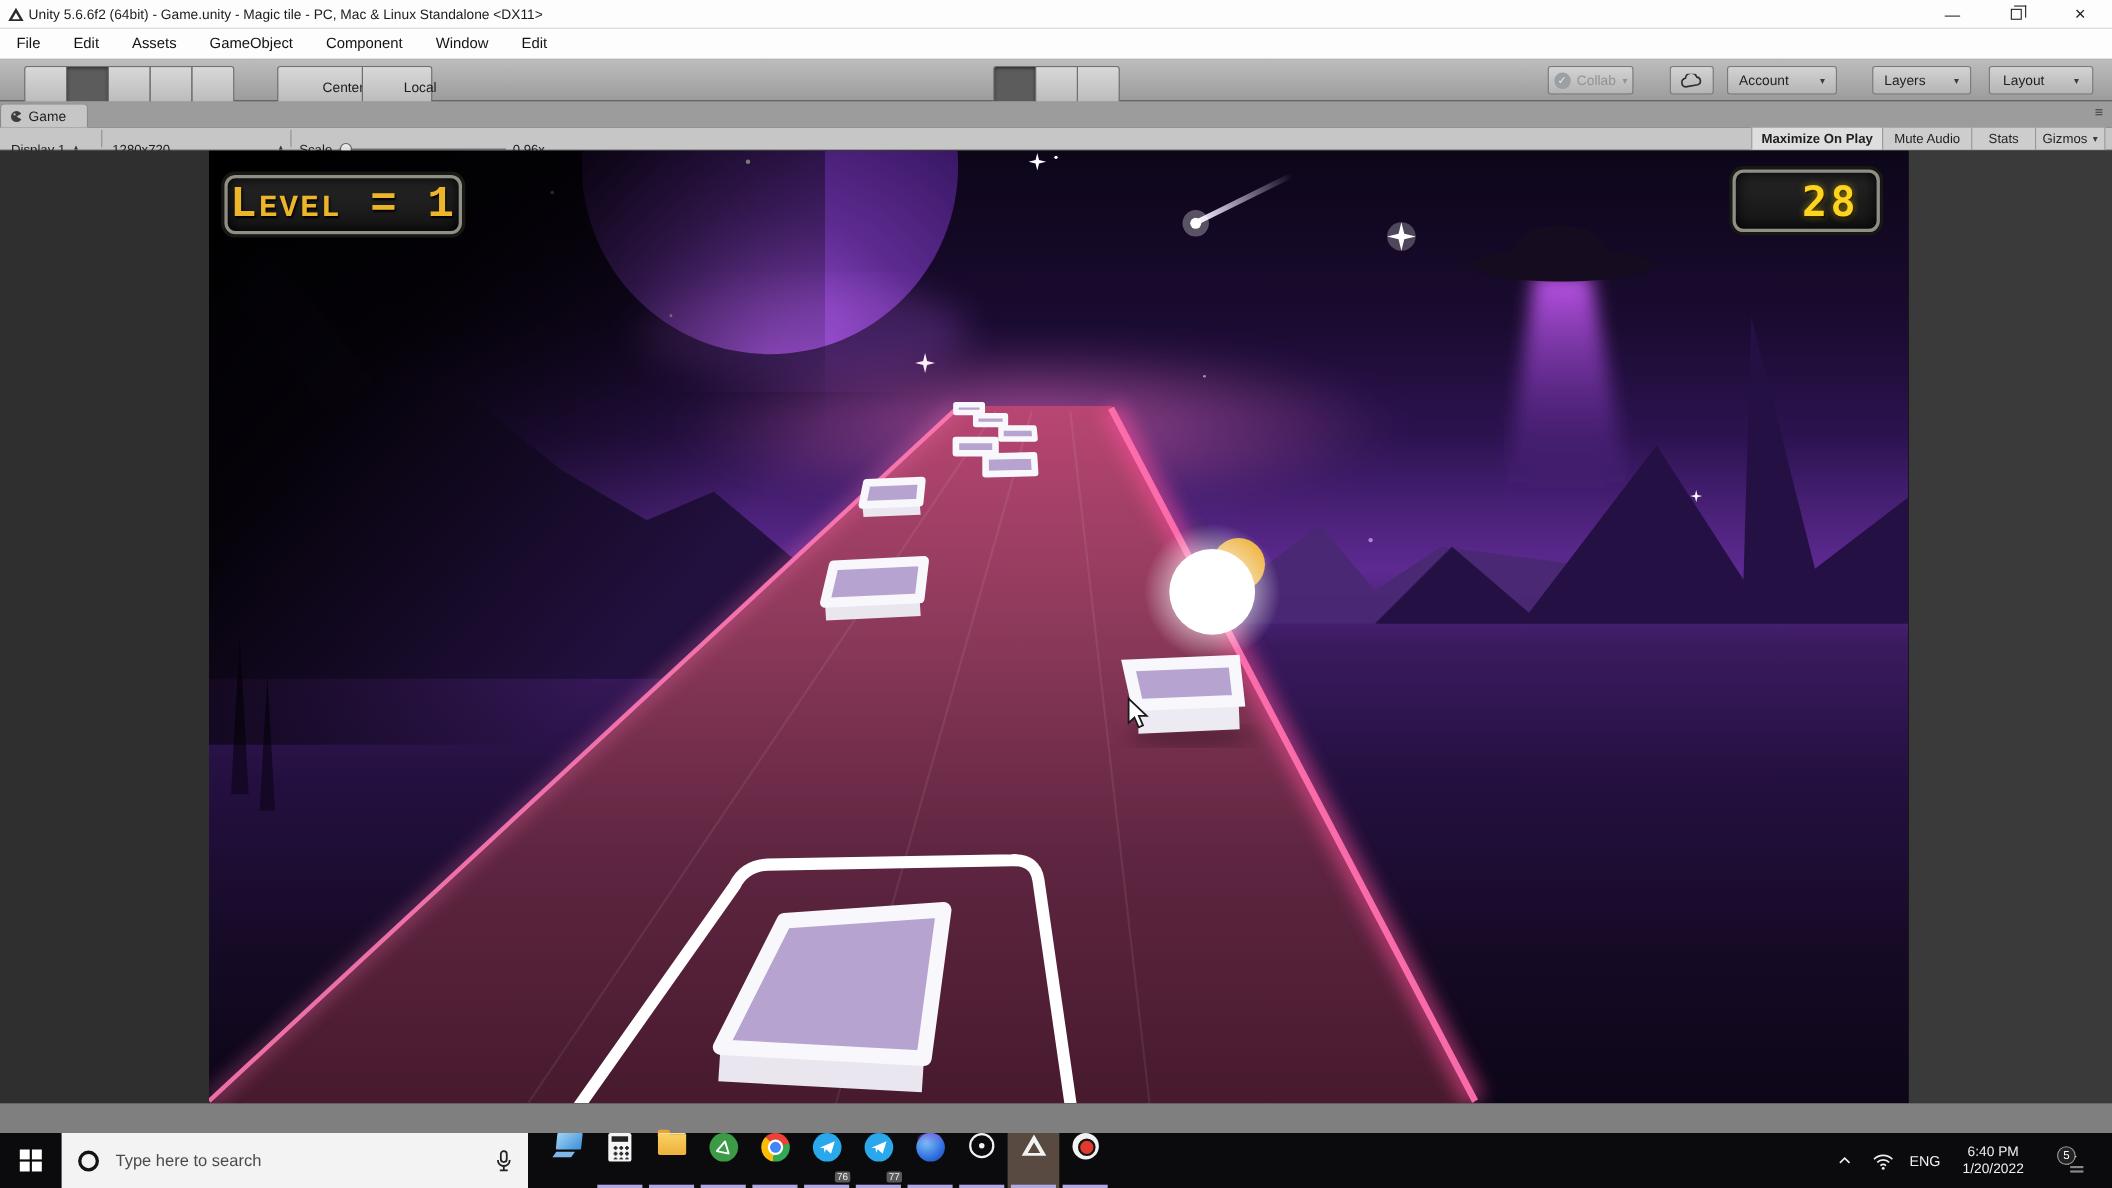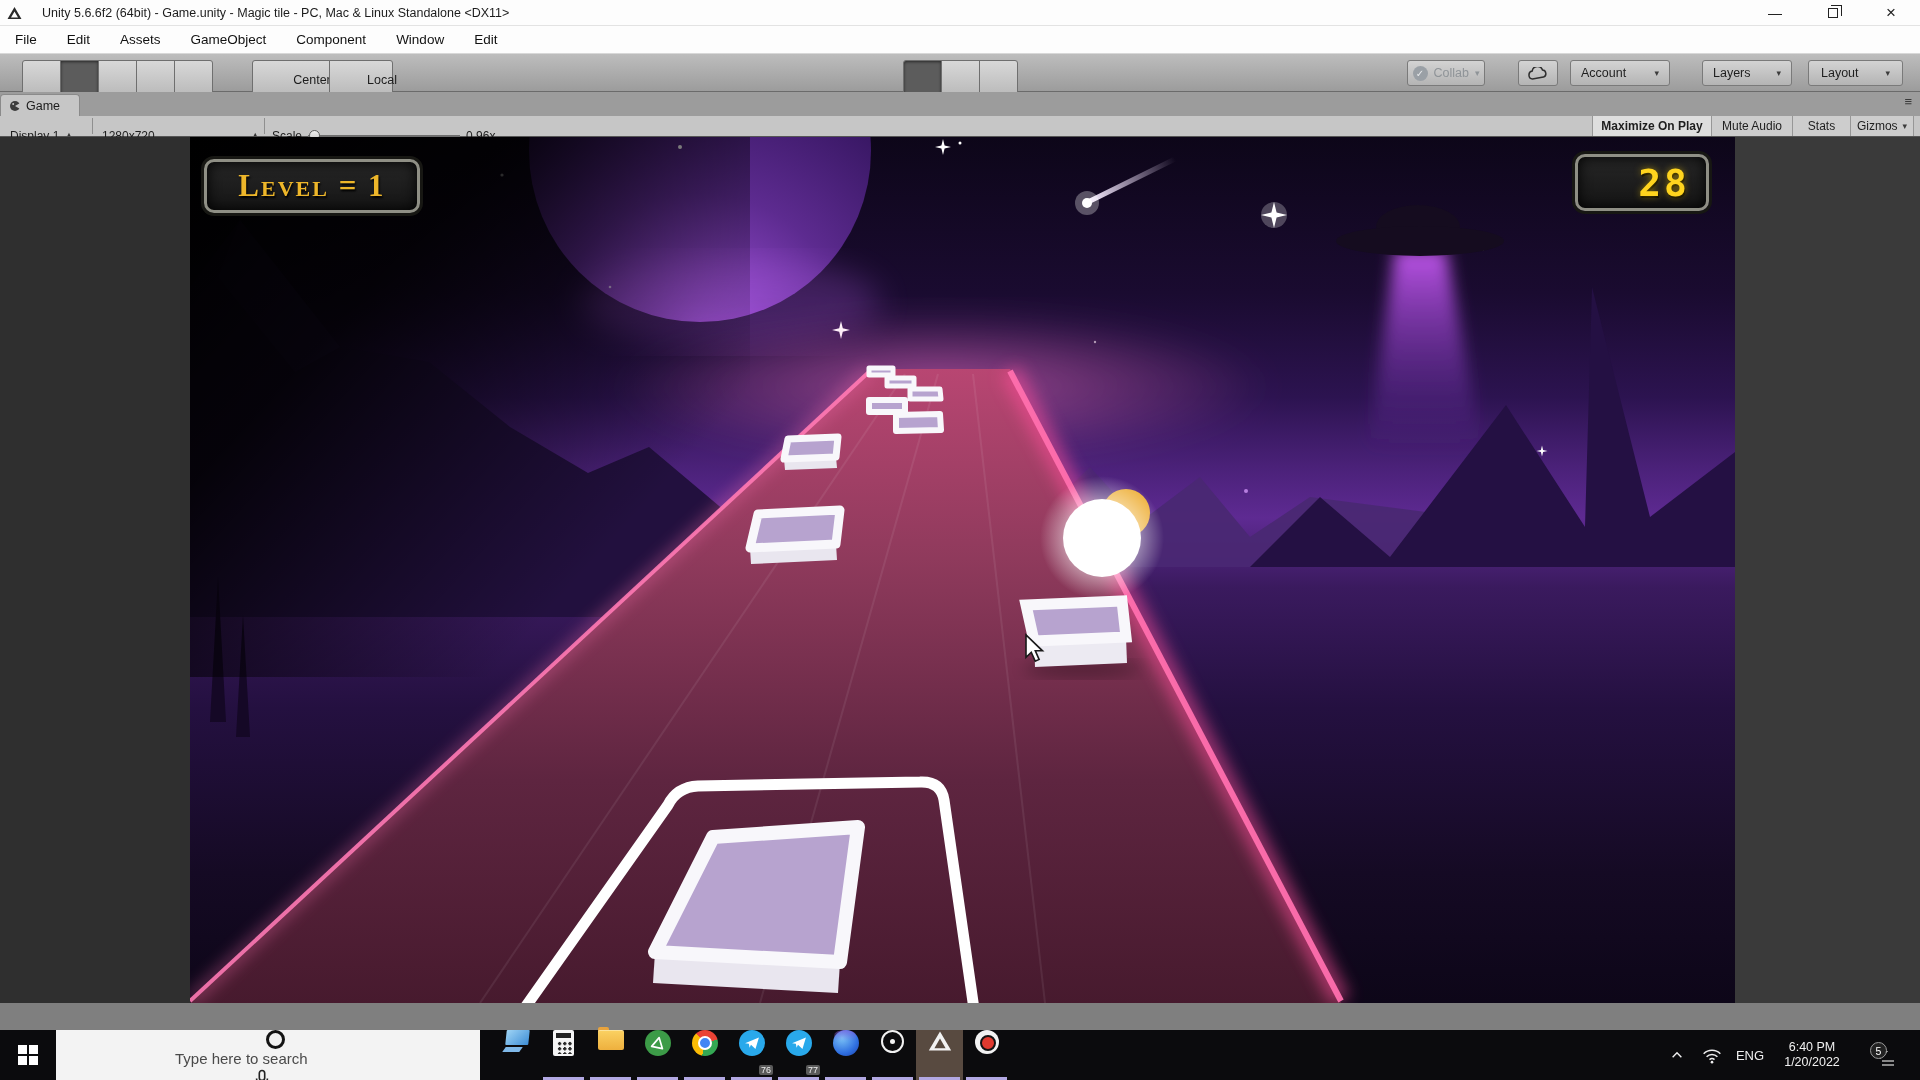--- a/index.html
+++ b/index.html
@@ -4,21 +4,21 @@
 <style>
   html,body{margin:0;padding:0;background:#000;}
   *{box-sizing:border-box;}
   .screen{position:relative;width:1920px;height:1080px;overflow:hidden;
     font-family:"Liberation Sans",sans-serif;-webkit-font-smoothing:antialiased;background:#2f2f2f;}
 
   
   .titlebar{position:absolute;left:0;top:0;width:1920px;height:26px;background:#fdfdfd;
     display:flex;align-items:center;border-bottom:1px solid #e3e3e3;}
   .titlebar .appicon{margin-left:7px;display:flex;}
-  .titlebar .title{margin-left:20px;font-size:12.5px;color:#1c1c1c;}
+  .titlebar .title{margin-left:4px;font-size:12.5px;color:#1c1c1c;}
   .wincontrols{position:absolute;right:0;top:0;height:26px;display:flex;}
   .winbtn{width:58px;height:26px;display:flex;align-items:center;justify-content:center;
     color:#222;font-size:14px;}
   .restore-box{width:10px;height:10px;border:1.3px solid #222;position:relative;background:#fdfdfd;}
   .restore-box:before{content:"";position:absolute;left:2px;top:-4px;width:10px;height:10px;
     border:1.3px solid #222;border-bottom:none;border-left:none;}
 
   
   .menubar{position:absolute;left:0;top:26px;width:1920px;height:28px;background:#fdfdfd;
     display:flex;align-items:center;border-bottom:1px solid #d8d8d8;}
@@ -68,37 +68,37 @@
   
   .gamewrap{position:absolute;left:0;top:137px;width:1920px;height:866px;background:#2f2f2f;}
   .side-left{position:absolute;left:0;top:0;width:190px;height:866px;background:#2f2f2f;}
   .side-right{position:absolute;left:1735px;top:0;width:185px;height:866px;background:#3a3a3a;}
   .game{position:absolute;left:190px;top:0;width:1545px;height:866px;overflow:hidden;background:#000;}
 
   .hud-badge{position:absolute;background:linear-gradient(#262626,#151515);
     border:3px solid #8f8f85;border-radius:10px;box-shadow:0 0 0 3px #171713, inset 0 0 14px #000;
     display:flex;align-items:center;}
   .hud-level{left:14px;top:22px;width:216px;height:54px;justify-content:center;}
-  .hud-level .txt{font-family:Liberation Serif, serif;font-variant:small-caps;font-weight:700;
-    font-size:31px;color:#edb62a;letter-spacing:2px;text-shadow:1px 2px 2px #000;}
+  .hud-level .txt{font-family:Liberation Mono, monospace;font-variant:small-caps;font-weight:700;
+    font-size:40px;color:#edb62a;letter-spacing:2px;text-shadow:1px 2px 2px #000;}
   .hud-score{left:1385px;top:17px;width:134px;height:57px;justify-content:flex-end;}
   .hud-score .txt{font-family:"DejaVu Sans Mono",monospace;font-weight:700;font-size:38px;
     color:#ffd41e;letter-spacing:3px;padding-right:16px;
     text-shadow:0 0 7px rgba(255,210,0,.5),1px 2px 1px #000;}
 
   
   .statusstrip{position:absolute;left:0;top:1003px;width:1920px;height:27px;background:#7f7f7f;}
 
   
   .taskbar{position:absolute;left:0;top:1030px;width:1920px;height:50px;background:#0b0b0d;}
   .startbtn{position:absolute;left:0;top:0;width:56px;height:50px;display:flex;align-items:center;justify-content:center;}
   .winlogo{display:grid;grid-template-columns:9px 9px;grid-template-rows:9px 9px;gap:2px;}
   .winlogo span{background:#fff;}
   .searchbox{position:absolute;left:56px;top:0;width:424px;height:50px;background:#f3f3f3;
-    display:flex;align-items:center;flex-direction:column;}
+    display:flex;align-items:center;}
   .cortana-ring{width:19px;height:19px;border:3px solid #141414;border-radius:50%;margin-left:15px;flex:none;}
   .searchinput{border:none;outline:none;background:transparent;font-size:15px;color:#3c3c3c;
     margin-left:13px;flex:1;font-family:"Liberation Sans",sans-serif;}
   .searchinput::placeholder{color:#4a4a4a;opacity:1;}
   .mic{margin-right:13px;flex:none;display:flex;}
   .slots{position:absolute;left:493px;top:0;height:50px;display:flex;}
   .slot{width:47px;height:50px;position:relative;display:flex;align-items:flex-start;justify-content:center;}
   .slot.active{background:#584a40;}
   .runbar{position:absolute;bottom:0;left:3px;width:41px;height:3.5px;background:#b2a8e2;}
   .tg-badge{position:absolute;right:2px;bottom:5px;background:rgba(95,95,95,.95);color:#eee;

